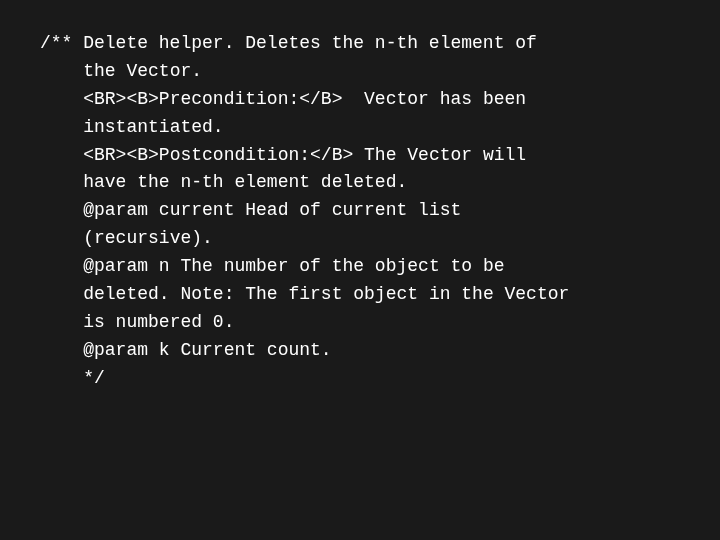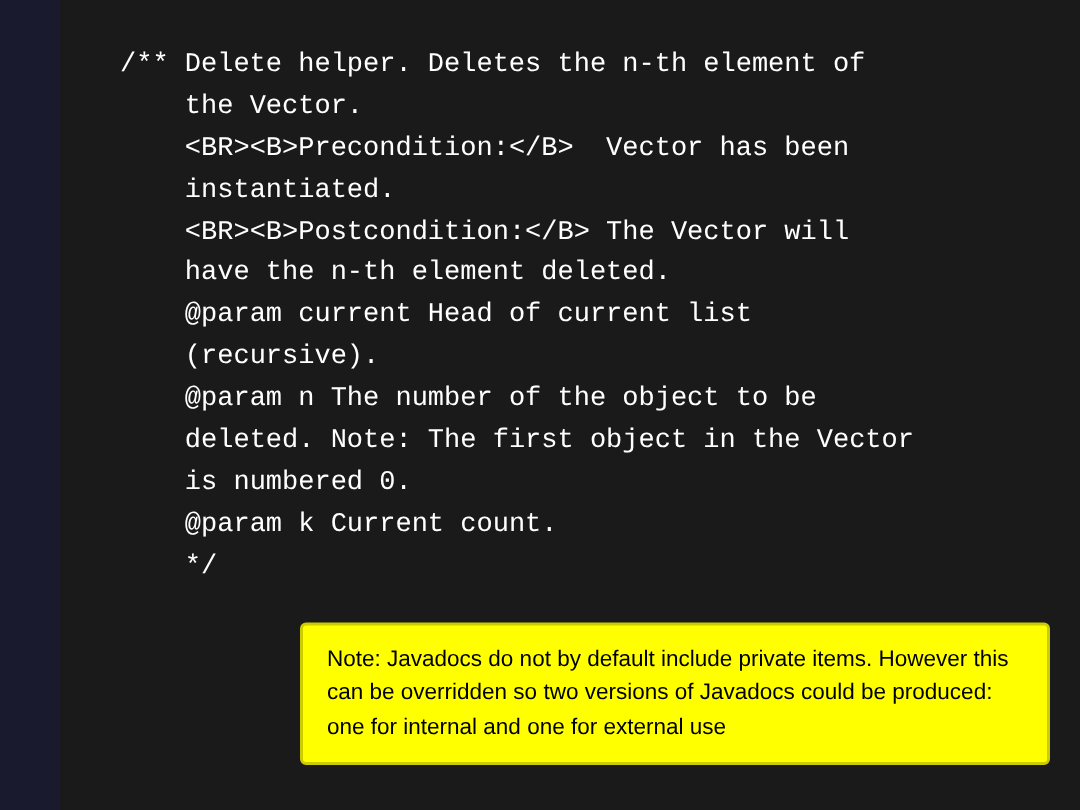--- a/index.html
+++ b/index.html
@@ -20,21 +20,20 @@
 
     .slide-container {
       width: 720px;
       height: 540px;
       background-color: #1a1a1a;
       position: relative;
       overflow: hidden;
       display: flex;
       flex-direction: column;
       padding: 30px 40px 20px 40px;
-      margin-left: 40px;
     }
 
     .code-block {
       flex: 1;
       color: #ffffff;
       font-family: 'Courier New', Courier, monospace;
       font-size: 18px;
       line-height: 1.55;
       white-space: pre-wrap;
       word-wrap: break-word;
@@ -67,16 +66,13 @@
 <span>    &lt;BR&gt;&lt;B&gt;Postcondition:&lt;/B&gt; The Vector will</span>
 <span>    have the n-th element deleted.</span>
 <span>    @param current Head of current list</span>
 <span>    (recursive).</span>
 <span>    @param n The number of the object to be</span>
 <span>    deleted. Note: The first object in the Vector</span>
 <span>    is numbered 0.</span>
 <span>    @param k Current count.</span>
 <span>    */</span></div>
 
-  <div class="tooltip-box">
-    <span>Note: Javadocs do not by default include private items. However this can be overridden so two versions of Javadocs could be produced: one for internal and one for external use</span>
-  </div>
 </div>
 
 </body></html>

